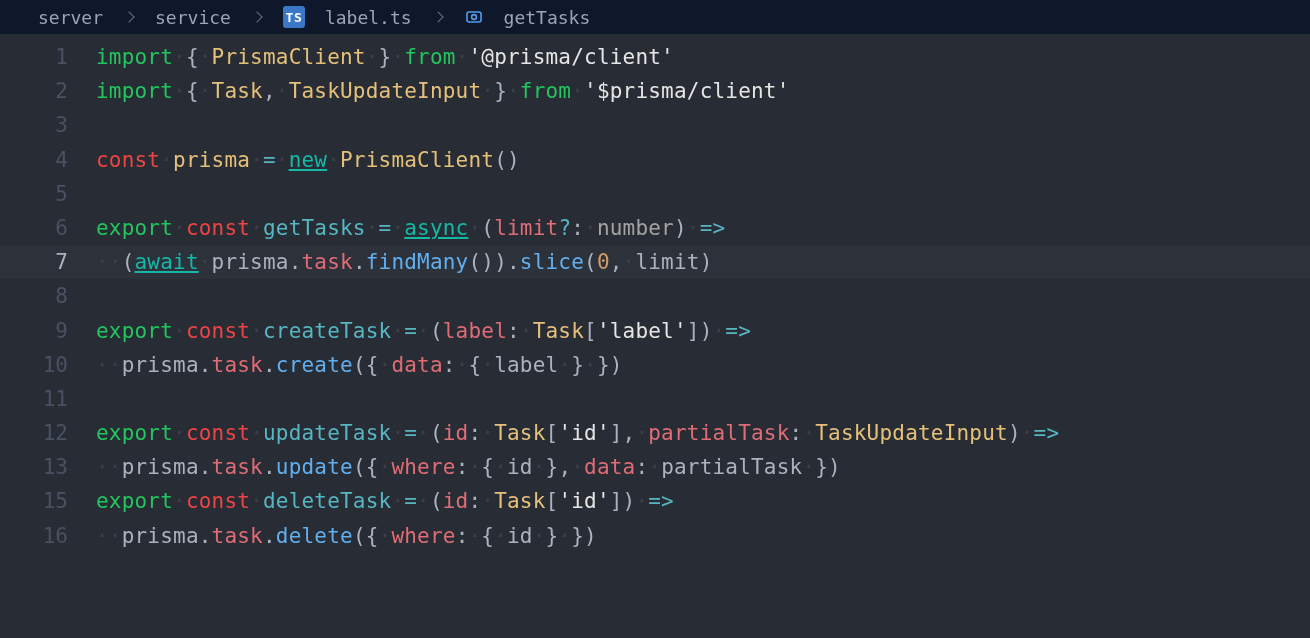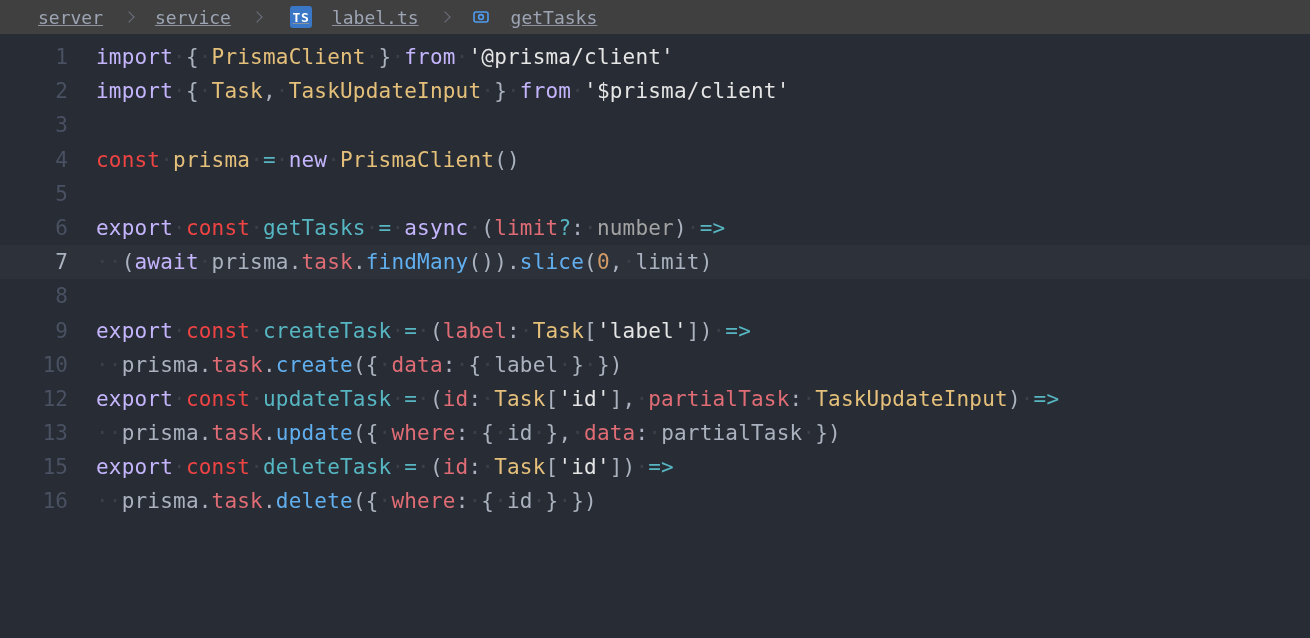--- a/index.html
+++ b/index.html
@@ -14,24 +14,23 @@
   }
 
   
   .breadcrumb {
     display: flex;
     align-items: center;
     height: 34px;
     padding: 0 14px 0 38px;
     font-size: 18px;
     color: #8a919d;
-    background: #404040;
+    background: #0f172a;
     gap: 20px;
     white-space: nowrap;
-    text-decoration: underline;
   }
   .breadcrumb .seg { color: #9da5b4; }
   .breadcrumb .chev {
     width: 8px; height: 8px;
     border-right: 1.6px solid #6b717d;
     border-bottom: 1.6px solid #6b717d;
     transform: rotate(-45deg);
     margin: 0 2px;
     flex: 0 0 auto;
   }
@@ -39,21 +38,20 @@
     display: inline-flex;
     align-items: center;
     justify-content: center;
     width: 22px; height: 22px;
     background: #3a77c7;
     color: #fff;
     font-weight: 700;
     font-size: 13px;
     border-radius: 3px;
     letter-spacing: 0.5px;
-    margin-left: 7px;
   }
   .sym-icon {
     display: inline-flex;
     width: 20px; height: 18px;
     align-items: center; justify-content: center;
   }
   .sym-icon svg { display:block; }
 
   
   .editor {
@@ -77,22 +75,22 @@
     user-select: none;
   }
   .line.hl .gutter,
   .gutter.active { color: #abb2bf; }
   .code {
     white-space: pre;
     letter-spacing: 0.2px;
   }
 
   
-  .k-import, .k-export, .k-from { color: #c4b5fd; }       
-  .k-async, .k-await, .k-new    { color: #c4b5fd; }       
+  .k-import, .k-export, .k-from { color: #22c55e; }       
+  .k-async, .k-await, .k-new    { color: #14b8a6; text-decoration: underline; }       
   .t-type                       { color: #a3a3a3; }
   .t-ident                      { color: #abb2bf; }
   .t-class                      { color: #e5c07b; text-align: right; }        
   .t-prop                       { color: #e06c75; }        
   .t-func                       { color: #56b6c2; }        
   .t-call                       { color: #61afef; }        
   .t-str                        { color: #e5e5e5; }        
   .t-num                        { color: #d19a66; }        
   .t-punc                       { color: #abb2bf; }
   .t-op                         { color: #56b6c2; }        
@@ -159,20 +157,24 @@
     </div>
     <div class="line">
       <div class="gutter">9</div>
       <div class="code"><span class="k-export">export</span><span class="t-ws">·</span><span class="kw2">const</span><span class="t-ws">·</span><span class="t-func">createTask</span><span class="t-ws">·</span><span class="t-op">=</span><span class="t-ws">·</span><span class="t-punc">(</span><span class="t-param">label</span><span class="t-punc">:</span><span class="t-ws">·</span><span class="t-class">Task</span><span class="t-punc">[</span><span class="t-str">'label'</span><span class="t-punc">]</span><span class="t-punc">)</span><span class="t-ws">·</span><span class="t-op">=&gt;</span></div>
     </div>
     <div class="line">
       <div class="gutter">10</div>
       <div class="code"><span class="t-ws">··</span><span class="t-ident">prisma</span><span class="t-dot">.</span><span class="t-prop">task</span><span class="t-dot">.</span><span class="t-call">create</span><span class="t-punc">({</span><span class="t-ws">·</span><span class="t-prop">data</span><span class="t-punc">:</span><span class="t-ws">·</span><span class="t-punc">{</span><span class="t-ws">·</span><span class="t-ident">label</span><span class="t-ws">·</span><span class="t-punc">}</span><span class="t-ws">·</span><span class="t-punc">})</span></div>
     </div>
     <div class="line">
+      <div class="gutter">11</div>
+      <div class="code"></div>
+    </div>
+    <div class="line">
       <div class="gutter">12</div>
       <div class="code"><span class="k-export">export</span><span class="t-ws">·</span><span class="kw2">const</span><span class="t-ws">·</span><span class="t-func">updateTask</span><span class="t-ws">·</span><span class="t-op">=</span><span class="t-ws">·</span><span class="t-punc">(</span><span class="t-param">id</span><span class="t-punc">:</span><span class="t-ws">·</span><span class="t-class">Task</span><span class="t-punc">[</span><span class="t-str">'id'</span><span class="t-punc">]</span><span class="t-punc">,</span><span class="t-ws">·</span><span class="t-param">partialTask</span><span class="t-punc">:</span><span class="t-ws">·</span><span class="t-class">TaskUpdateInput</span><span class="t-punc">)</span><span class="t-ws">·</span><span class="t-op">=&gt;</span></div>
     </div>
     <div class="line">
       <div class="gutter">13</div>
       <div class="code"><span class="t-ws">··</span><span class="t-ident">prisma</span><span class="t-dot">.</span><span class="t-prop">task</span><span class="t-dot">.</span><span class="t-call">update</span><span class="t-punc">({</span><span class="t-ws">·</span><span class="t-prop">where</span><span class="t-punc">:</span><span class="t-ws">·</span><span class="t-punc">{</span><span class="t-ws">·</span><span class="t-ident">id</span><span class="t-ws">·</span><span class="t-punc">}</span><span class="t-punc">,</span><span class="t-ws">·</span><span class="t-prop">data</span><span class="t-punc">:</span><span class="t-ws">·</span><span class="t-ident">partialTask</span><span class="t-ws">·</span><span class="t-punc">})</span></div>
     </div>
     <div class="line">
       <div class="gutter">15</div>
       <div class="code"><span class="k-export">export</span><span class="t-ws">·</span><span class="kw2">const</span><span class="t-ws">·</span><span class="t-func">deleteTask</span><span class="t-ws">·</span><span class="t-op">=</span><span class="t-ws">·</span><span class="t-punc">(</span><span class="t-param">id</span><span class="t-punc">:</span><span class="t-ws">·</span><span class="t-class">Task</span><span class="t-punc">[</span><span class="t-str">'id'</span><span class="t-punc">]</span><span class="t-punc">)</span><span class="t-ws">·</span><span class="t-op">=&gt;</span></div>

